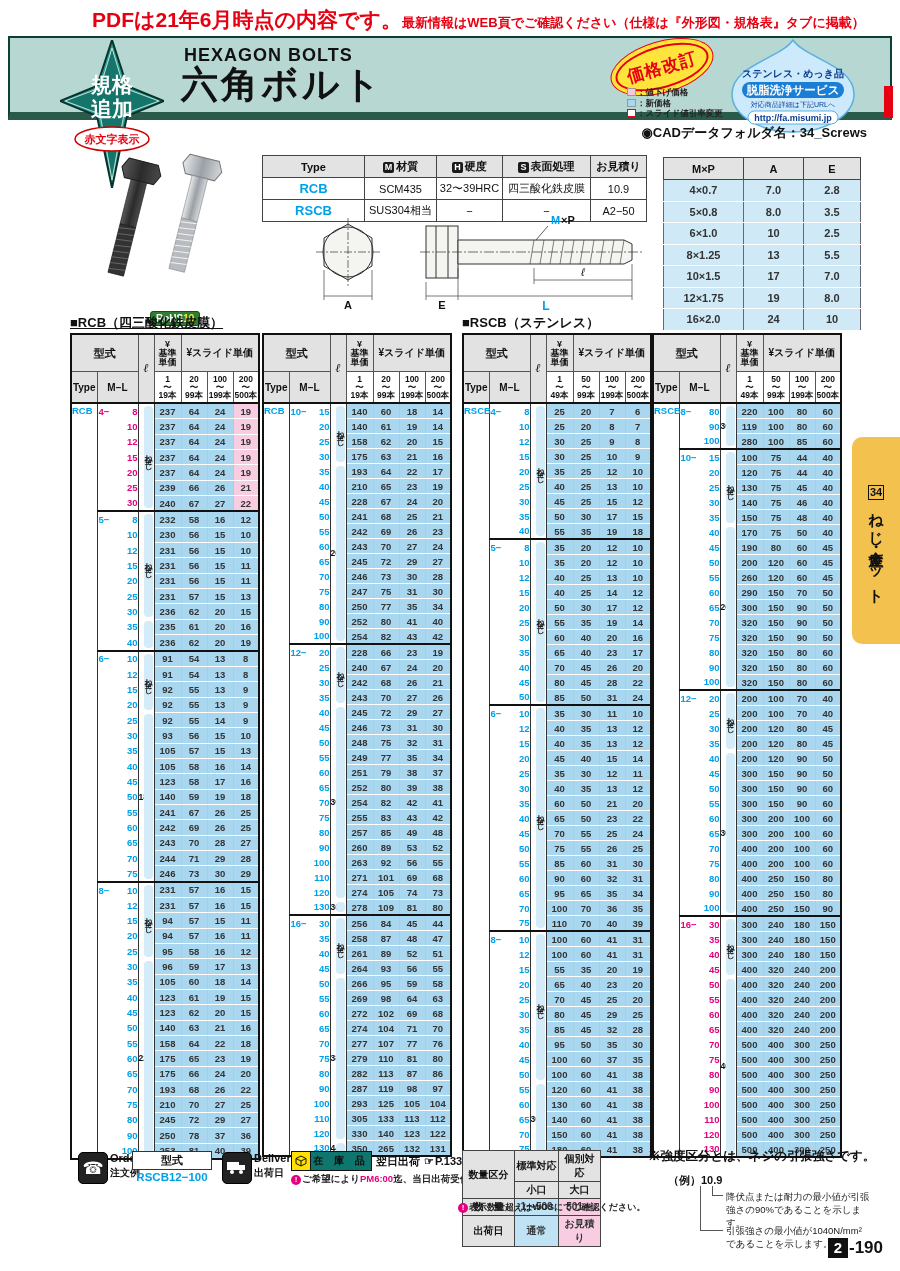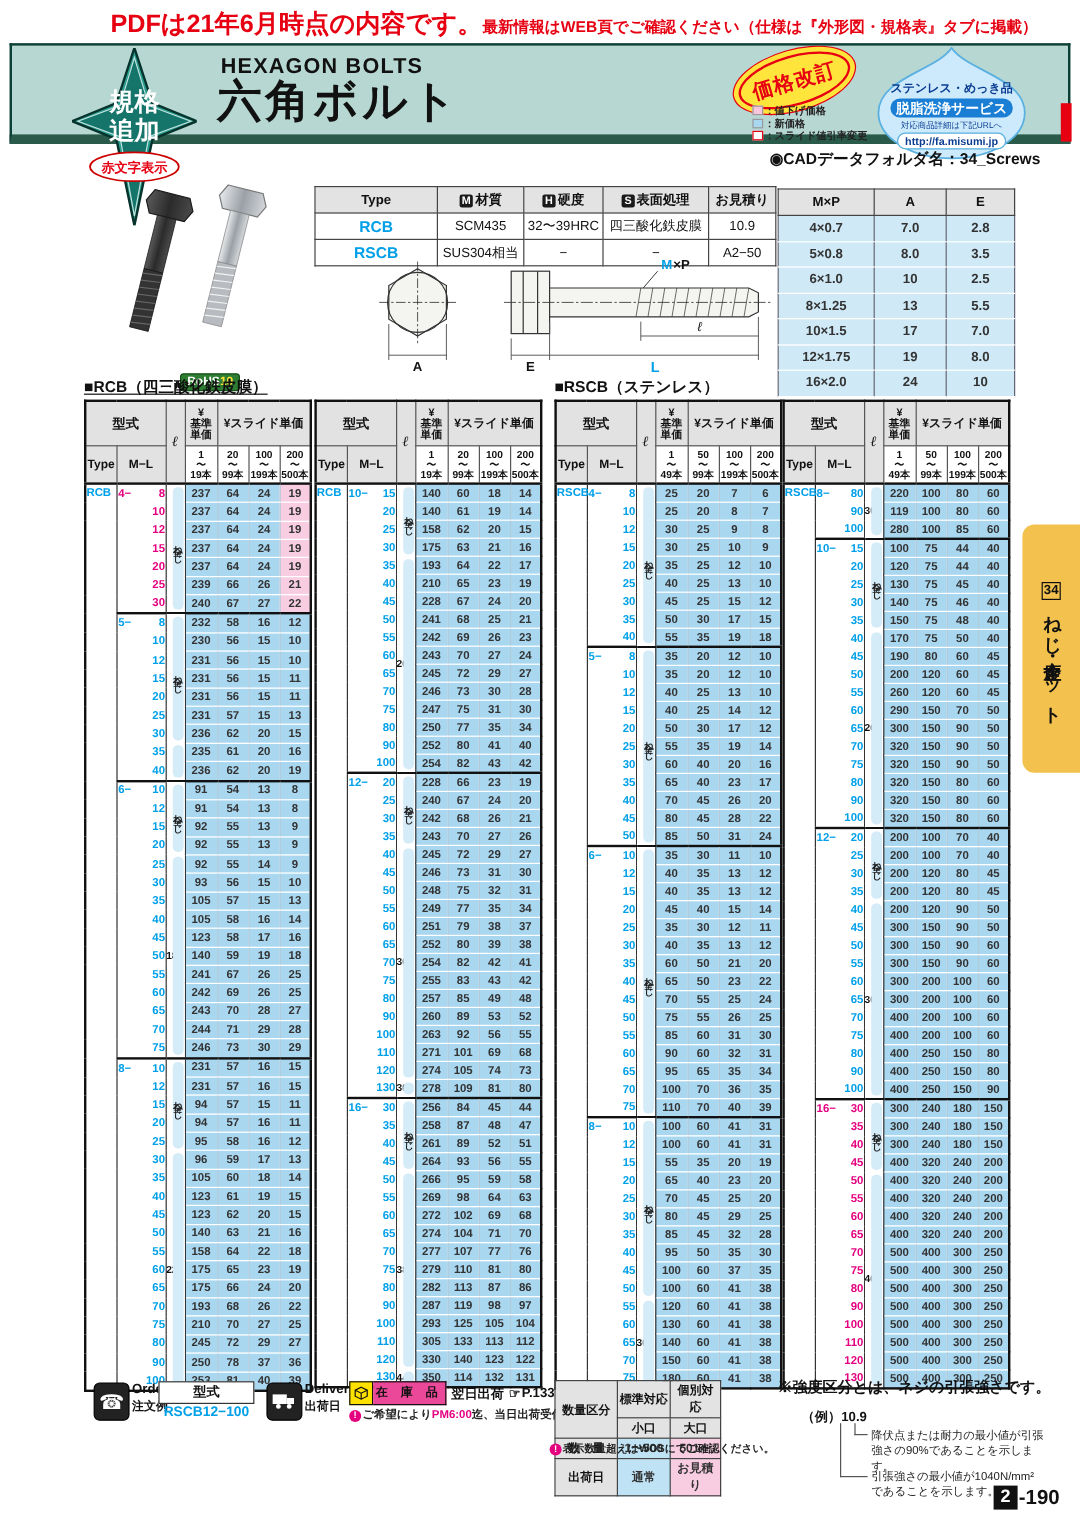--- a/index.html
+++ b/index.html
@@ -91,21 +91,21 @@
   .fticon{width:28px;height:30px;background:#222;border-radius:5px;color:#fff;
           display:flex;align-items:center;justify-content:center;font-size:17px;border:1px solid #000;}
   .flabel{font-size:11px;font-weight:bold;line-height:13px;}
   .modelbox{width:78px;height:17px;border:1.5px solid #333;text-align:center;
             font-size:11px;font-weight:bold;line-height:17px;background:#fff;}
   .example{width:80px;text-align:center;color:#00a0e9;font-size:11.5px;font-weight:bold;}
   .stockwrap{display:flex;align-items:center;}
   .cubebox{width:18px;height:18px;background:#ffe100;border:1.5px solid #111;display:flex;
            align-items:center;justify-content:center;}
   .stockbox{width:60px;height:18px;border:1.5px solid #111;border-left:none;text-align:center;
-            font-size:10px;font-weight:bold;line-height:18px;letter-spacing:4px;background:#ec4899;}
+            font-size:10px;font-weight:bold;line-height:18px;letter-spacing:4px;background:#0f766e;}
   .nextday{font-size:11px;font-weight:bold;margin-left:4px;}
   .bang{display:inline-block;width:10px;height:10px;border-radius:50%;background:#e4007f;color:#fff;
         font-size:8px;line-height:10px;text-align:center;font-weight:bold;margin-right:1px;}
   .smallnote{font-size:9.5px;font-weight:bold;color:#222;}
   .magenta{color:#e4007f;}
   .qtytbl{position:absolute;table-layout:fixed;font-size:10px;}
   .qtytbl th{background:#e3e3e3;border:1px solid #444;font-weight:bold;height:12px;}
   .qtytbl td{border:1px solid #444;text-align:center;height:12px;font-weight:bold;color:#333;}
   .cell-blue{background:#bfe3f5;}
   .cell-pink{background:#f8cde2;}
@@ -286,21 +286,21 @@
   </g>
   <text x="52" y="97" text-anchor="middle" font-size="11" font-weight="bold" fill="#111">A</text>
   <text x="146" y="97" text-anchor="middle" font-size="11" font-weight="bold" fill="#111">E</text>
   <text x="250" y="98" text-anchor="middle" font-size="12" font-weight="bold" fill="#00a0e9">L</text>
   <text x="287" y="64" text-anchor="middle" font-size="11" font-style="italic" fill="#111">ℓ</text>
   <line x1="252" y1="14" x2="240" y2="28" stroke="#333" stroke-width="0.8"></line>
   <text x="255" y="12" font-size="11" font-weight="bold" fill="#00a0e9">M</text>
   <text x="265" y="12" font-size="11" font-weight="bold" fill="#111">×P</text>
 </svg>
 
-<table class="mptbl" style="left:648px;top:157px;width:197px;padding-left:19px;">
+<table class="mptbl" style="left:663px;top:157px;width:197px;padding-left:19px;">
   <colgroup>
       <col style="width:80px">
       <col style="width:60px">
       <col style="width:57px">
     </colgroup>
   <thead id="mptbl-head">
       <tr>
         <th>M×P</th>
         <th>A</th>
         <th>E</th>
@@ -1148,21 +1148,21 @@
         <td class="pc">123</td>
         <td class="pc">122</td>
       </tr>
       <tr class="">
         <td class="ml blu">130</td>
         <td class="lc" rowspan="1">
           <span class="lnum">44</span>
           <span class="lband"></span>
         </td>
         <td class="pc">350</td>
-        <td class="pc">114</td>
+        <td class="pc">265</td>
         <td class="pc">132</td>
         <td class="pc">131</td>
       </tr>
     </tbody>
   </table>
 <table id="pt2" class="price" style="left:462px;top:333px;">
     <colgroup>
       <col style="width:26px">
       <col style="width:41px">
       <col style="width:16px">

